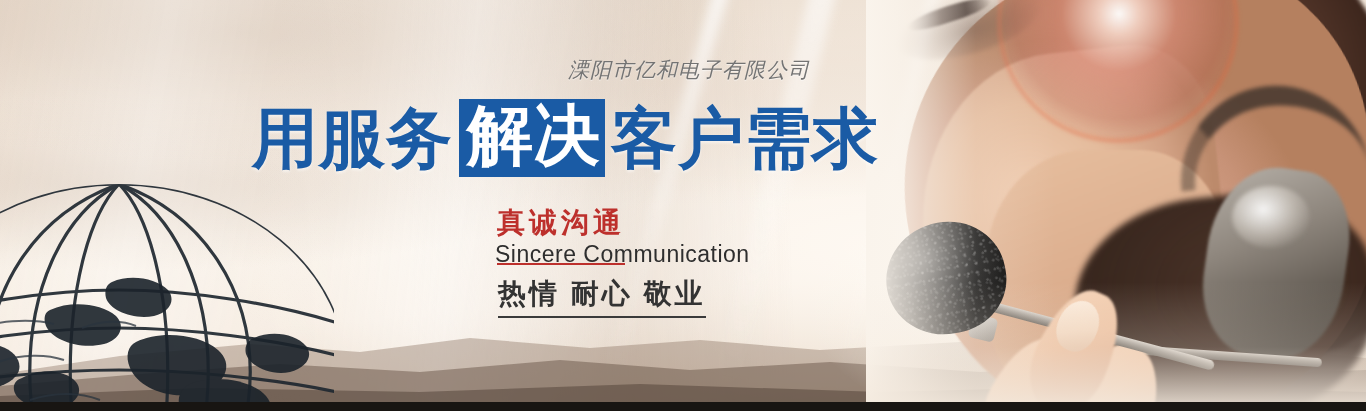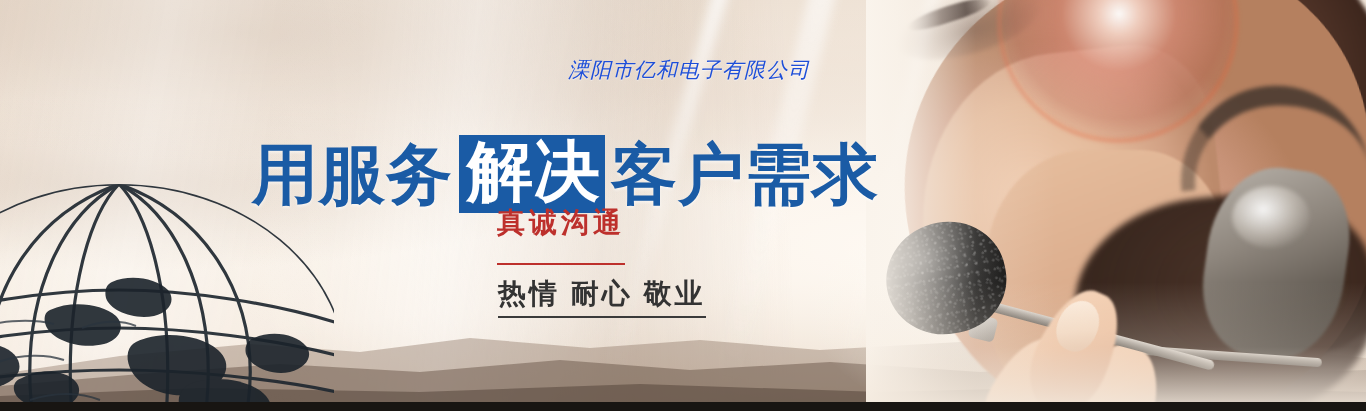--- a/index.html
+++ b/index.html
@@ -212,31 +212,30 @@
 
   
   .bottom-bar { position:absolute; left:0; right:0; bottom:0; height:9px; background:#181512; }
 
   
   .text-layer { position:absolute; inset:0; }
 
   .company-name {
     position:absolute; left:568px; top:56px;
     font-size:21px; font-style:italic; font-weight:400;
-    letter-spacing:1px; color:#1d4ed8; white-space:nowrap;
+    letter-spacing:1px; color:#737373; white-space:nowrap;
     text-shadow:0 1px 1px rgba(255,255,255,.6);
   }
 
   .headline {
     position:absolute; left:252px; top:99px;
     display:flex; align-items:center; white-space:nowrap;
     font-size:66px; font-weight:700; line-height:78px;
     letter-spacing:1px; color:#1a5ba5;
     text-shadow:0 2px 3px rgba(255,255,255,.55);
-    margin-top:36px;
   }
   .headline .hl-box {
     background:#1a5ba5; color:#ffffff;
     padding:2px 4px 8px 8px; margin:0 6px;
     text-shadow:none; line-height:68px;
   }
 
   .tag-cn-red {
     position:absolute; left:497px; top:204px;
     font-size:28px; font-weight:700; letter-spacing:4px;
@@ -357,19 +356,20 @@
     <div class="company-name">溧阳市亿和电子有限公司</div>
 
     <div class="headline">
       <span>用服务</span>
         <span class="hl-box">解决</span>
         <span>客户需求</span>
     </div>
 
     <div class="tag-cn-red">真诚沟通</div>
 
+    <div class="tag-en-1">Sincere Communication</div>
 
     <div class="tag-cn-dark">热情  耐心  敬业</div>
 
   </div>
 
   <div class="bottom-bar"></div>
 </div>
 
 </body></html>

